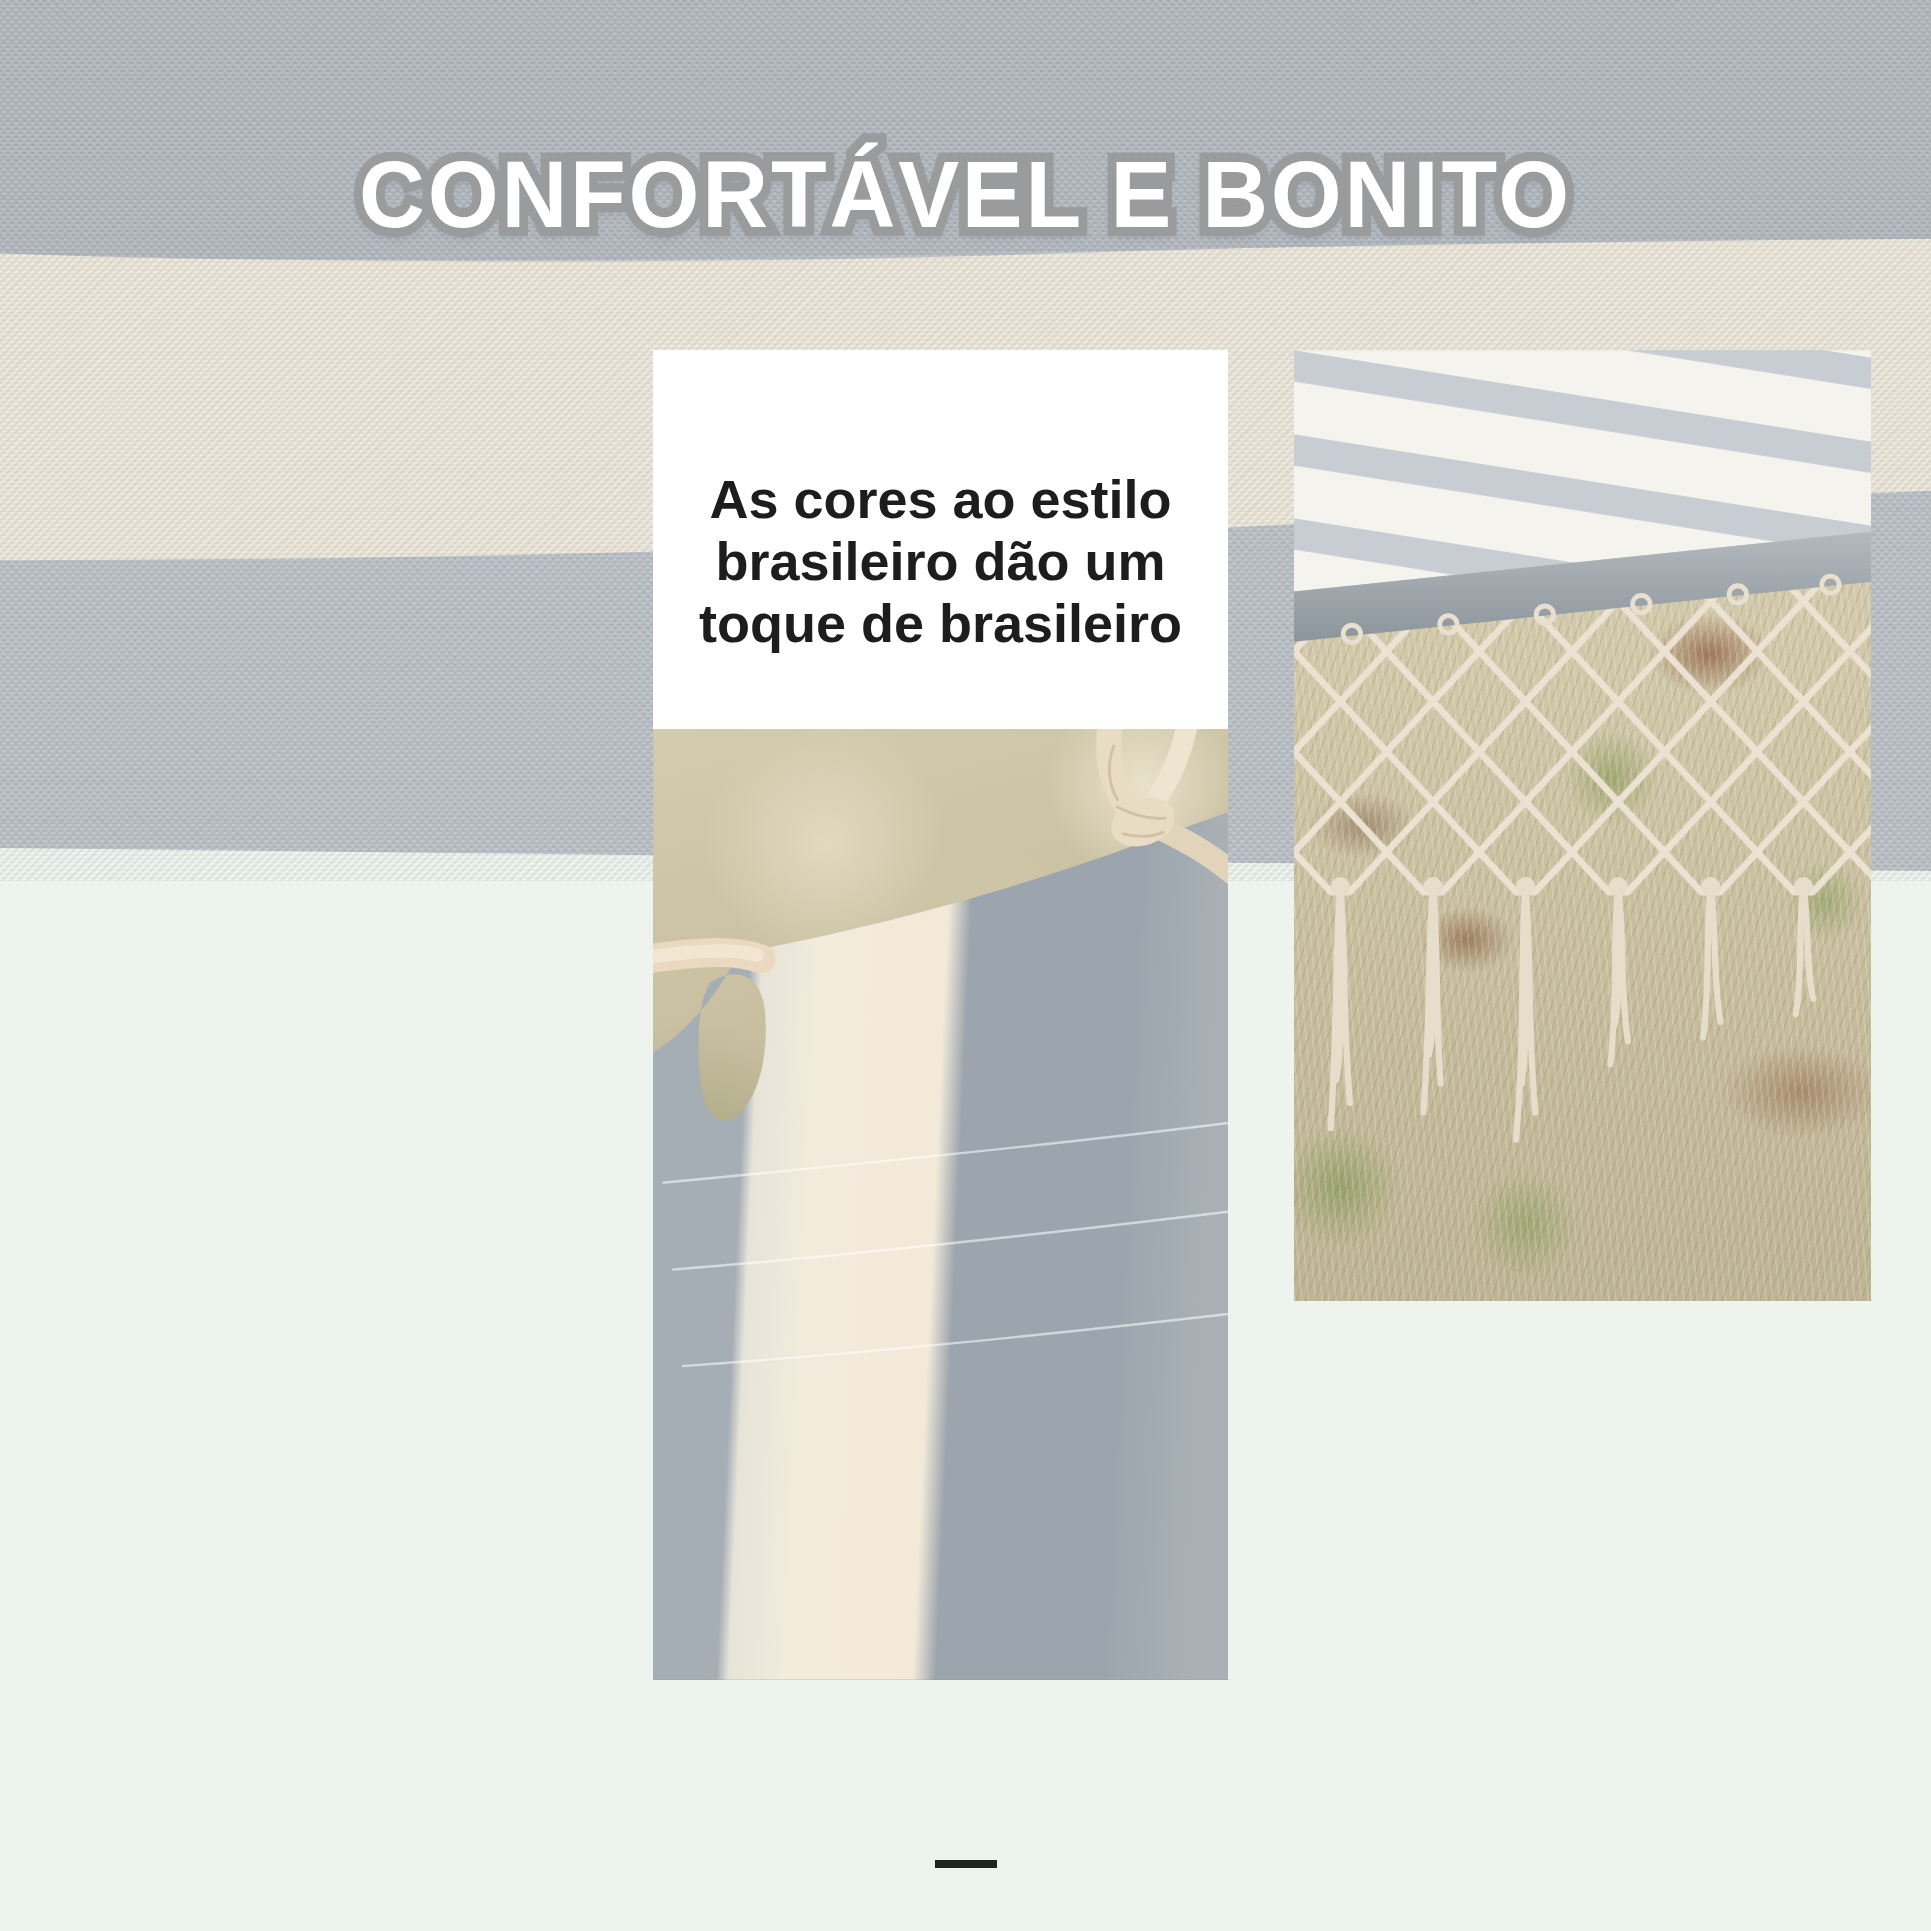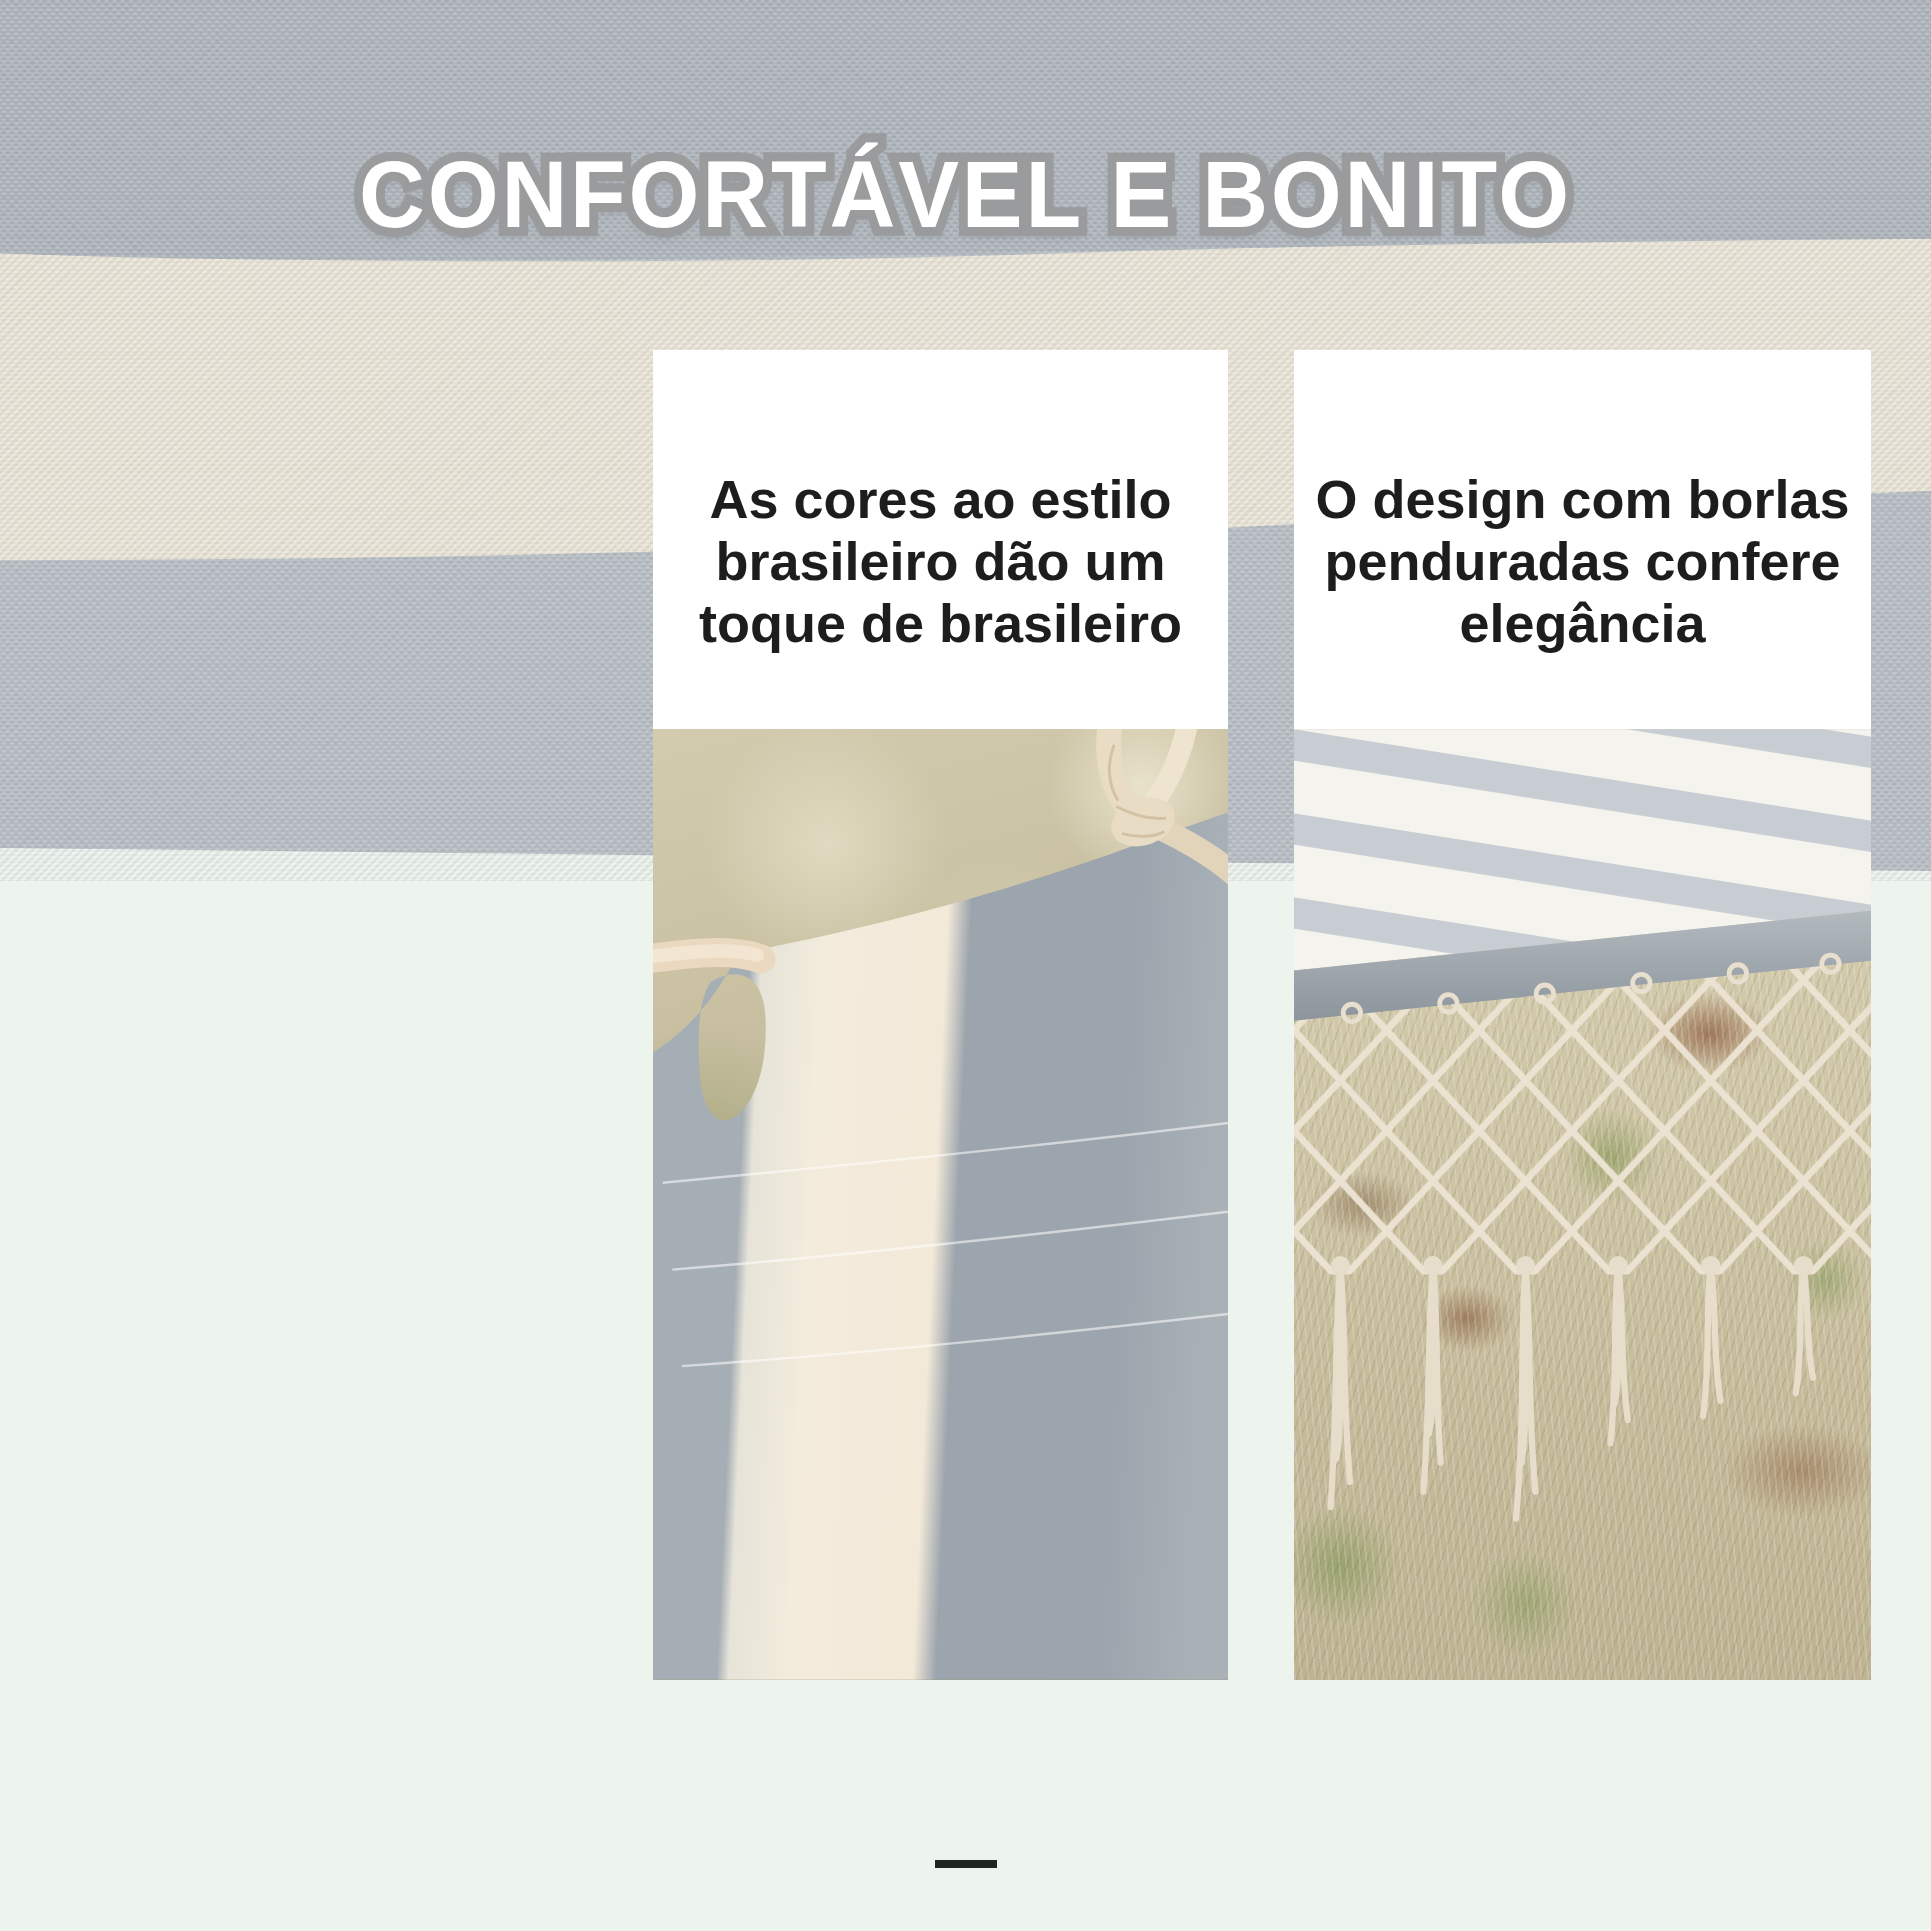--- a/index.html
+++ b/index.html
@@ -139,25 +139,20 @@
         <g stroke="#cdbb9c" stroke-width="3" fill="none" opacity=".8">
           <path d="M480,80 C496,88 516,94 532,92"></path>
           <path d="M486,108 C502,112 518,112 530,106"></path>
           <path d="M478,16 C470,36 472,58 482,74"></path>
         </g>
       </svg>
     </div>
   </div>
 
   <div class="col col3">
-    <div class="textbox">
-      <span>O design com borlas</span>
-      <span>penduradas confere</span>
-      <span>elegância</span>
-    </div>
     <div class="photo">
       <div class="p3-grass"></div>
       <svg class="p3-svg" width="577" height="951" viewBox="0 0 598 985">
         <defs>
           <pattern id="p3stripe" width="86" height="86" patternUnits="userSpaceOnUse" patternTransform="rotate(9)">
             <rect width="86" height="86" fill="#f4f3ee"></rect>
             <rect width="86" height="32" fill="#c7cdd2"></rect>
           </pattern>
           <pattern id="p3net" width="96" height="104" patternUnits="userSpaceOnUse">
             <g fill="none" stroke="#ece2d2" stroke-width="7" stroke-linecap="round">

